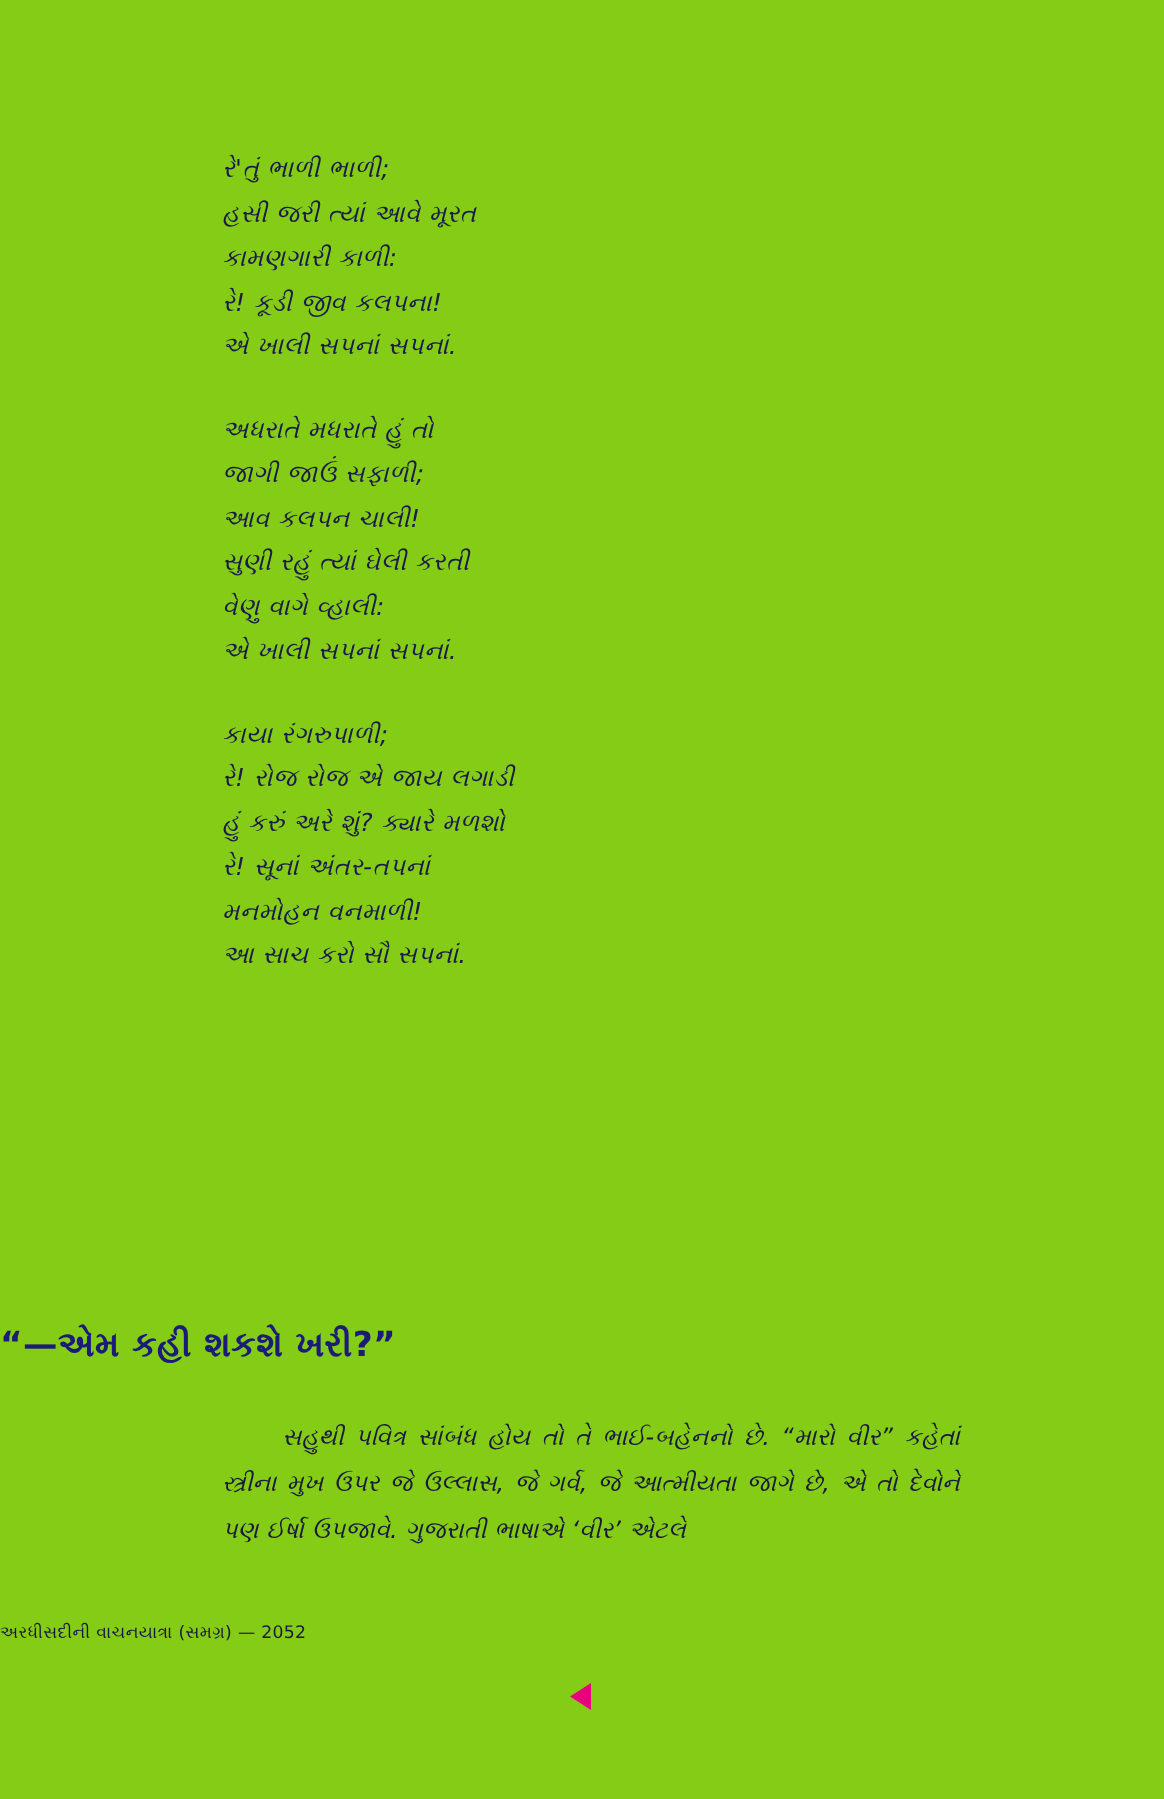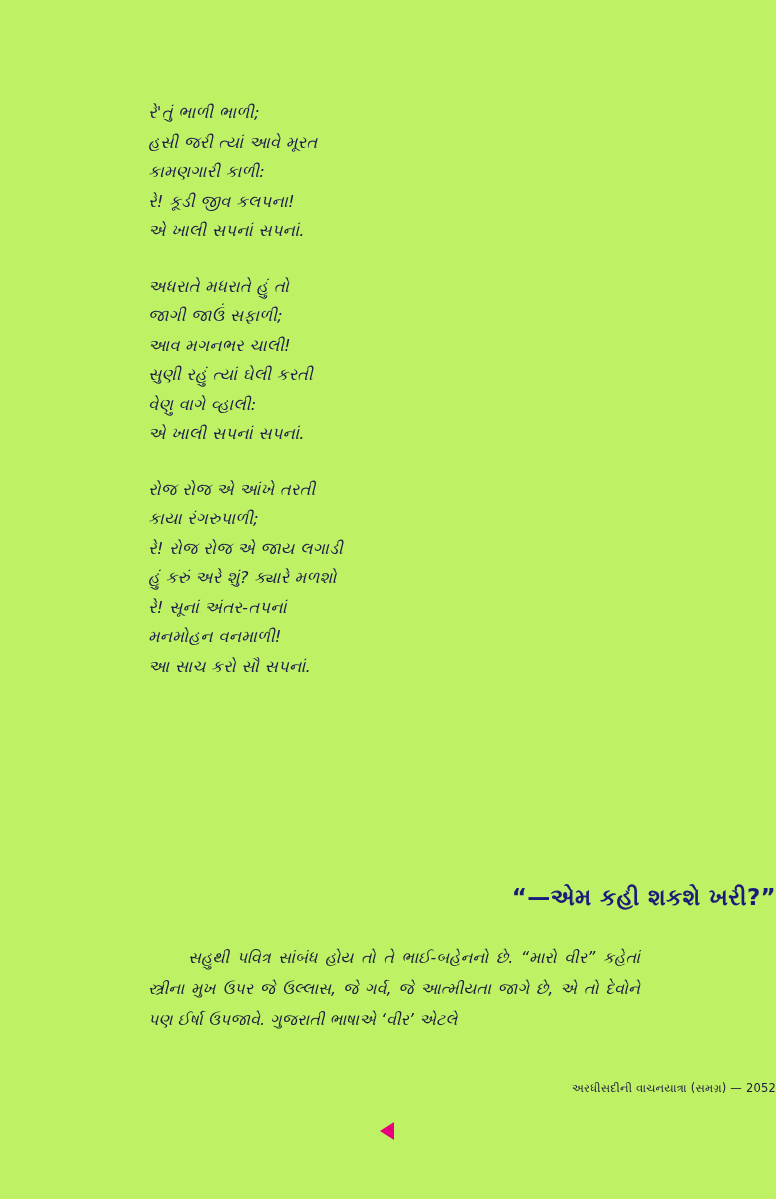--- a/index.html
+++ b/index.html
@@ -14,21 +14,21 @@
     font-family: "Liberation Serif", serif;
     color: #1a1a3c;
     overflow: hidden;
   }
 
   .page {
     position: absolute;
     left: 0; top: 0;
     width: 776px;
     height: 1199px;
-    background: #bef264;
+    background: #84cc16;
   }
 
   
   .poem {
     position: absolute;
     left: 148px;
     top: 98px;
     width: 470px;
   }
   .stanza {
@@ -45,21 +45,21 @@
     white-space: pre;
     letter-spacing: 0.2px;
   }
 
   
   .section-heading {
     position: absolute;
     left: 0;
     top: 884px;
     width: 776px;
-    text-align: right;
+    text-align: left;
     font-family: "DejaVu Sans", sans-serif;
     font-weight: bold;
     font-size: 23px;
     color: #1b1b7a;
     letter-spacing: 0.3px;
   }
 
   
   .prose {
     position: absolute;
@@ -74,21 +74,21 @@
     text-indent: 40px;
     font-style: italic;
   }
 
   
   .footer {
     position: absolute;
     left: 0;
     top: 1081px;
     width: 776px;
-    text-align: right;
+    text-align: left;
     font-family: "DejaVu Sans", sans-serif;
     font-size: 11.5px;
     color: #1a1a3c;
     letter-spacing: 0.2px;
   }
 
   
   .nav-arrow {
     position: absolute;
     left: 374px;
@@ -110,28 +110,27 @@
       <div class="poem-line">રે'તું ભાળી ભાળી;</div>
       <div class="poem-line">હસી જરી ત્યાં આવે મૂરત</div>
       <div class="poem-line">કામણગારી કાળી:</div>
       <div class="poem-line">રે! કૂડી જીવ કલપના!</div>
       <div class="poem-line">એ ખાલી સપનાં સપનાં.</div>
     </div>
 
     <div class="stanza">
       <div class="poem-line">અધરાતે મધરાતે હું તો</div>
       <div class="poem-line">જાગી જાઉં સફાળી;</div>
-      <div class="poem-line">આવ મગનભર ચાલી!</div>
+      <div class="poem-line">આવ કલપન ચાલી!</div>
       <div class="poem-line">સુણી રહું ત્યાં ઘેલી કરતી</div>
       <div class="poem-line">વેણુ વાગે વ્હાલી:</div>
       <div class="poem-line">એ ખાલી સપનાં સપનાં.</div>
     </div>
 
     <div class="stanza">
-      <div class="poem-line">રોજ રોજ એ આંખે તરતી</div>
       <div class="poem-line">કાયા રંગરુપાળી;</div>
       <div class="poem-line">રે! રોજ રોજ એ જાય લગાડી</div>
       <div class="poem-line">હું કરું અરે શું? ક્યારે મળશો</div>
       <div class="poem-line">રે! સૂનાં અંતર-તપનાં</div>
       <div class="poem-line">મનમોહન વનમાળી!</div>
       <div class="poem-line">આ સાચ કરો સૌ સપનાં.</div>
     </div>
 
   </div>
 

